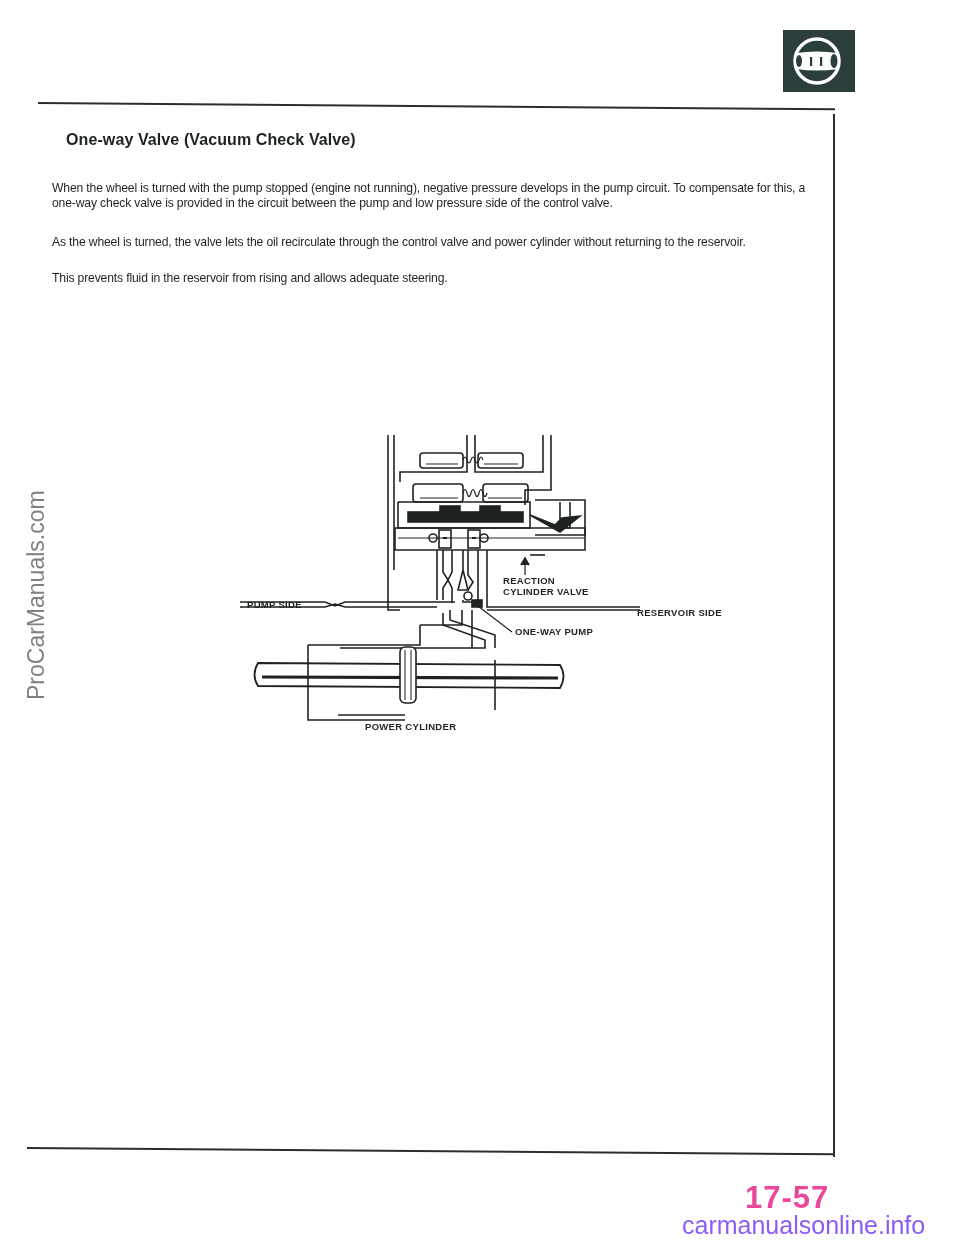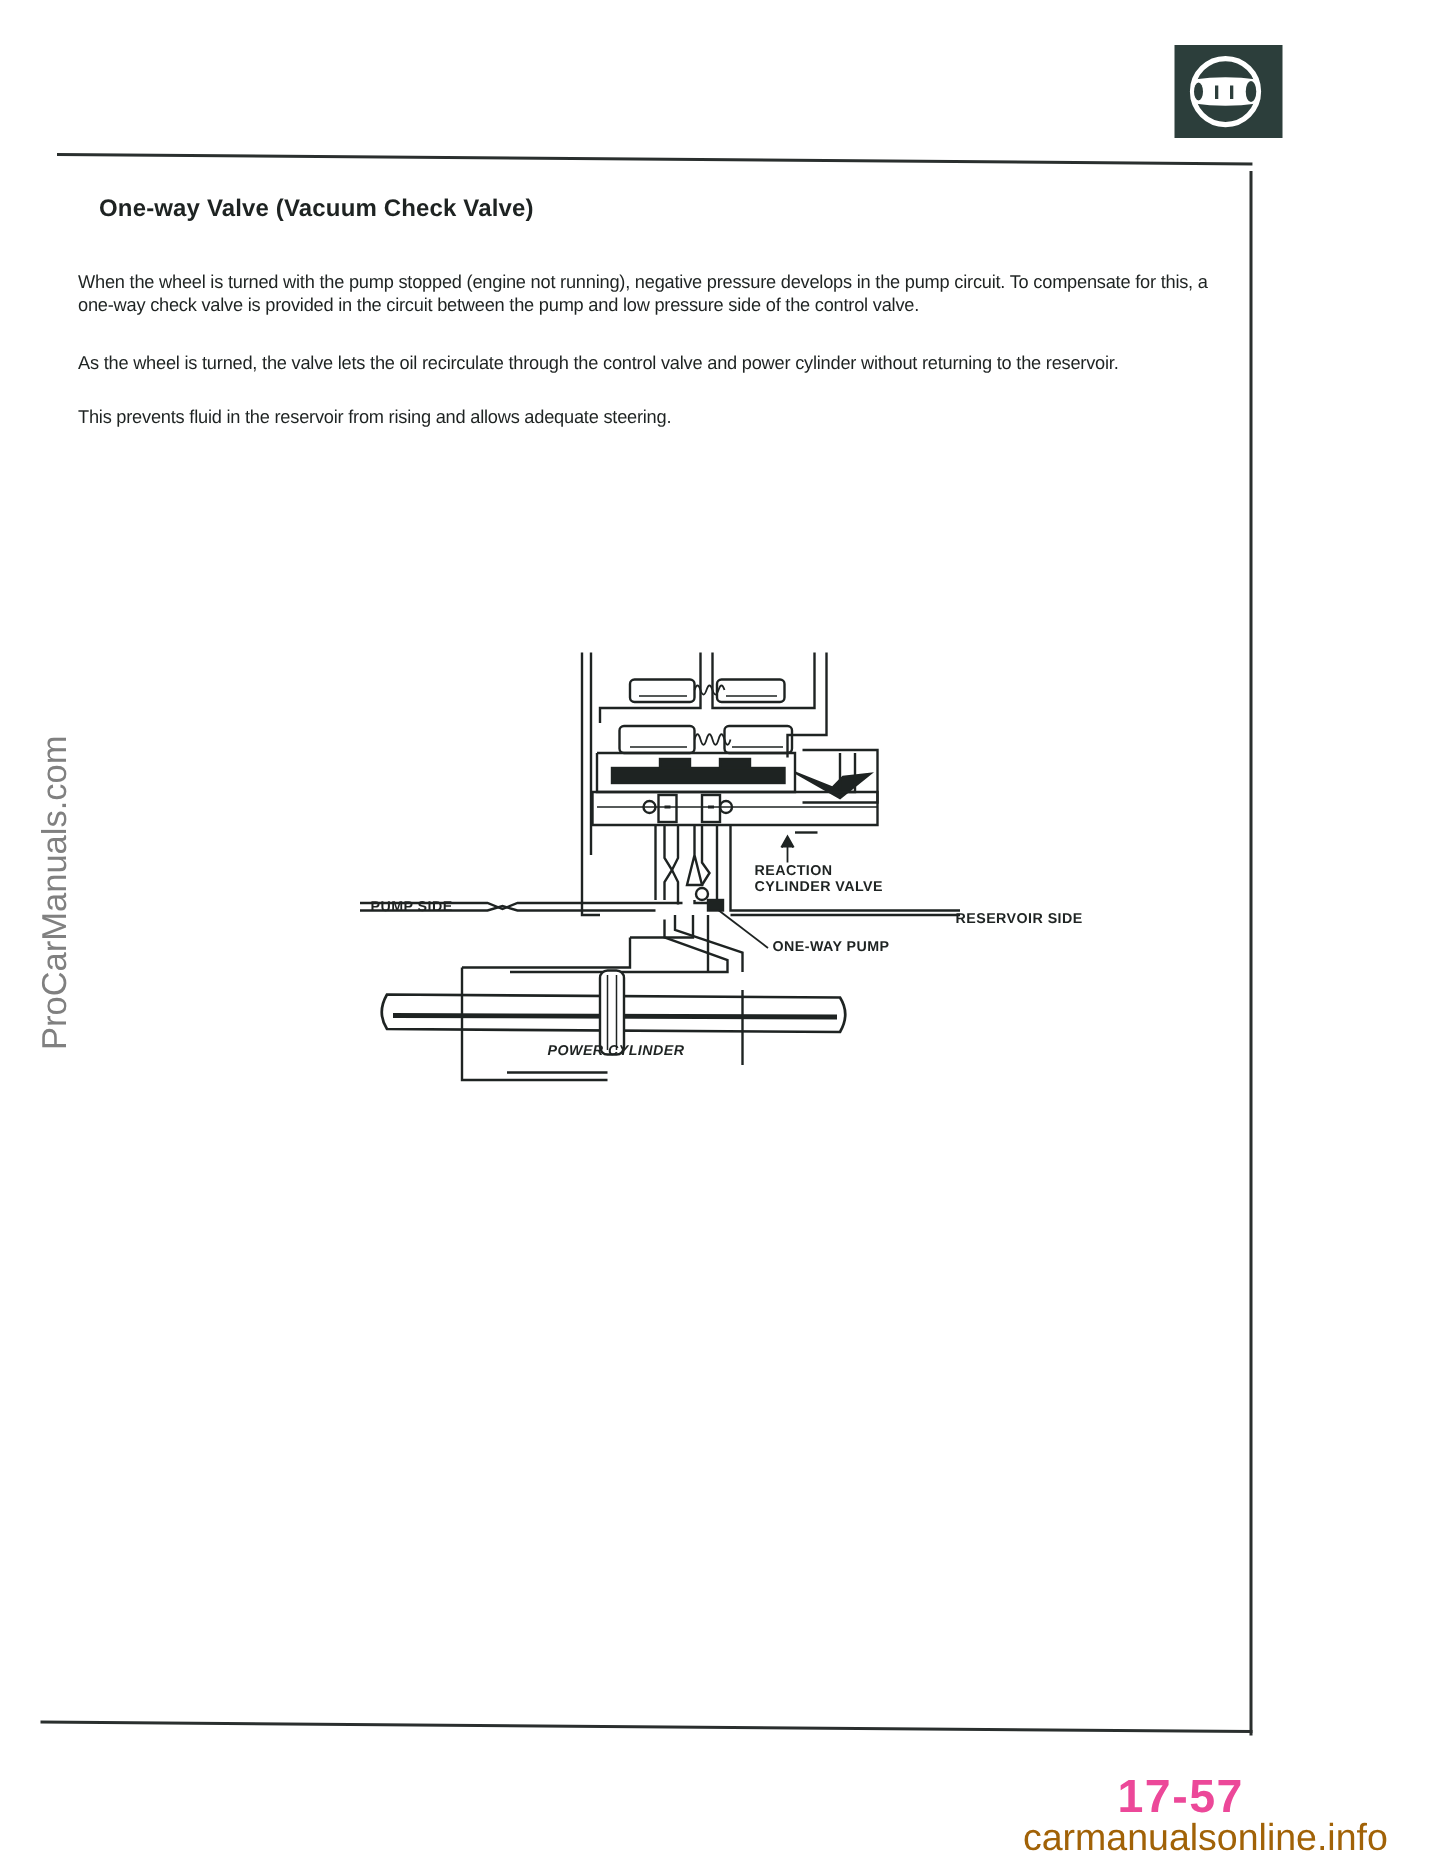--- a/index.html
+++ b/index.html
@@ -37,33 +37,33 @@
     .p2 { top: 235px; }
     .p3 { top: 271px; }
     .diagram { position: absolute; left: 240px; top: 420px; width: 400px; height: 320px; }
     .label {
       position: absolute; font-size: 9.5px; font-weight: bold; letter-spacing: 0.3px; white-space: nowrap;
     }
     .lbl-pump { left: 247px; top: 599px; text-align: right; }
     .lbl-reaction { left: 503px; top: 575px; line-height: 11px; }
     .lbl-reservoir { left: 617px; top: 607px; margin-left: 20px; }
     .lbl-oneway { left: 515px; top: 626px; }
-    .lbl-cylinder { left: 365px; top: 695px; font-style: italic; }
+    .lbl-cylinder { left: 365px; top: 721px; }
     .watermark-side {
       position: absolute; left: 23px; top: 700px;
       transform: rotate(-90deg); transform-origin: left top;
       font-size: 23px; color: #808080; white-space: nowrap;
     }
     .page-number {
       position: absolute; left: 745px; top: 1180px;
       font-size: 31px; font-weight: bold; color: #ec4899; letter-spacing: 1px;
     }
     .watermark-bottom {
       position: absolute; left: 682px; top: 1211px;
-      font-size: 25px; color: #a16207; white-space: nowrap;
+      font-size: 25px; color: #8b5cf6; white-space: nowrap;
     }
   </style>
 </head>
 <body>
 
 <div class="emblem">
   <svg width="72" height="62" viewBox="0 0 72 62">
     <circle cx="34" cy="31" r="22" fill="none" stroke="#ffffff" stroke-width="3.5"></circle>
     <path d="M13 23 Q34 20 55 23 L55 39 Q34 42 13 39 Z" fill="#ffffff"></path>
     <rect x="27" y="27" width="2.2" height="9" fill="#2c3e3b"></rect>

